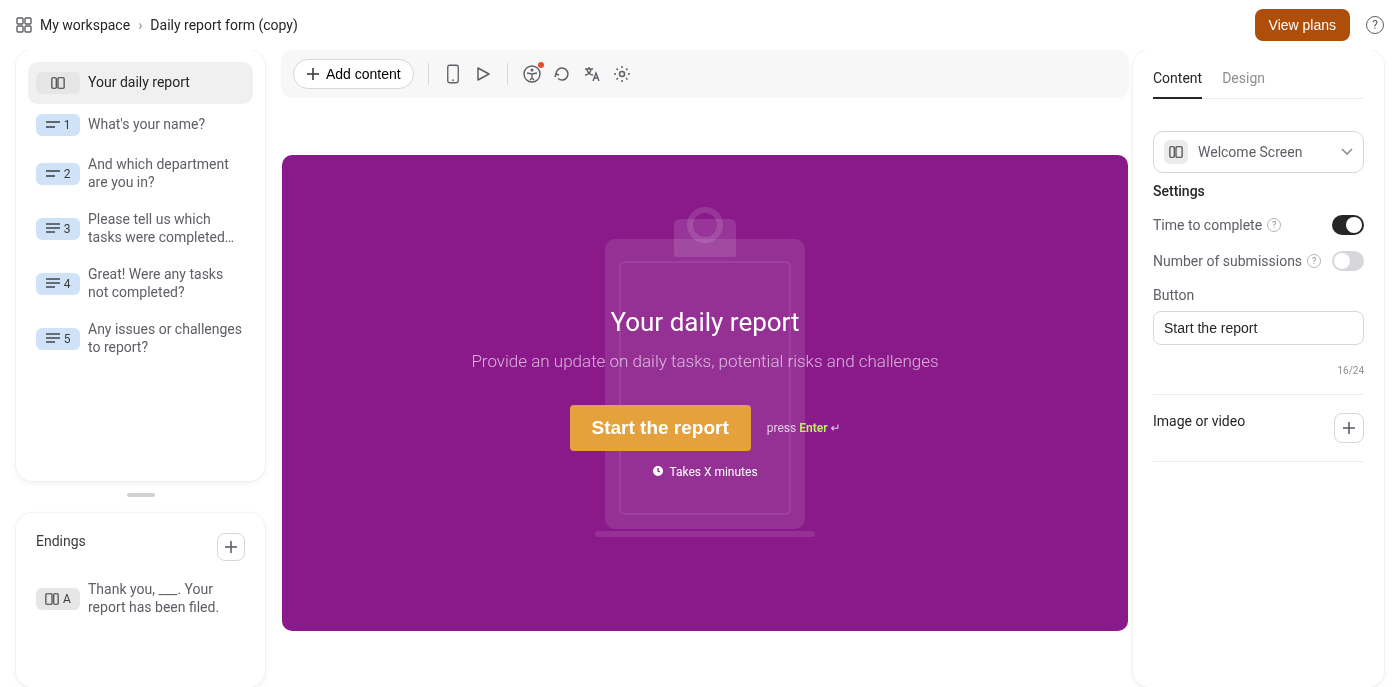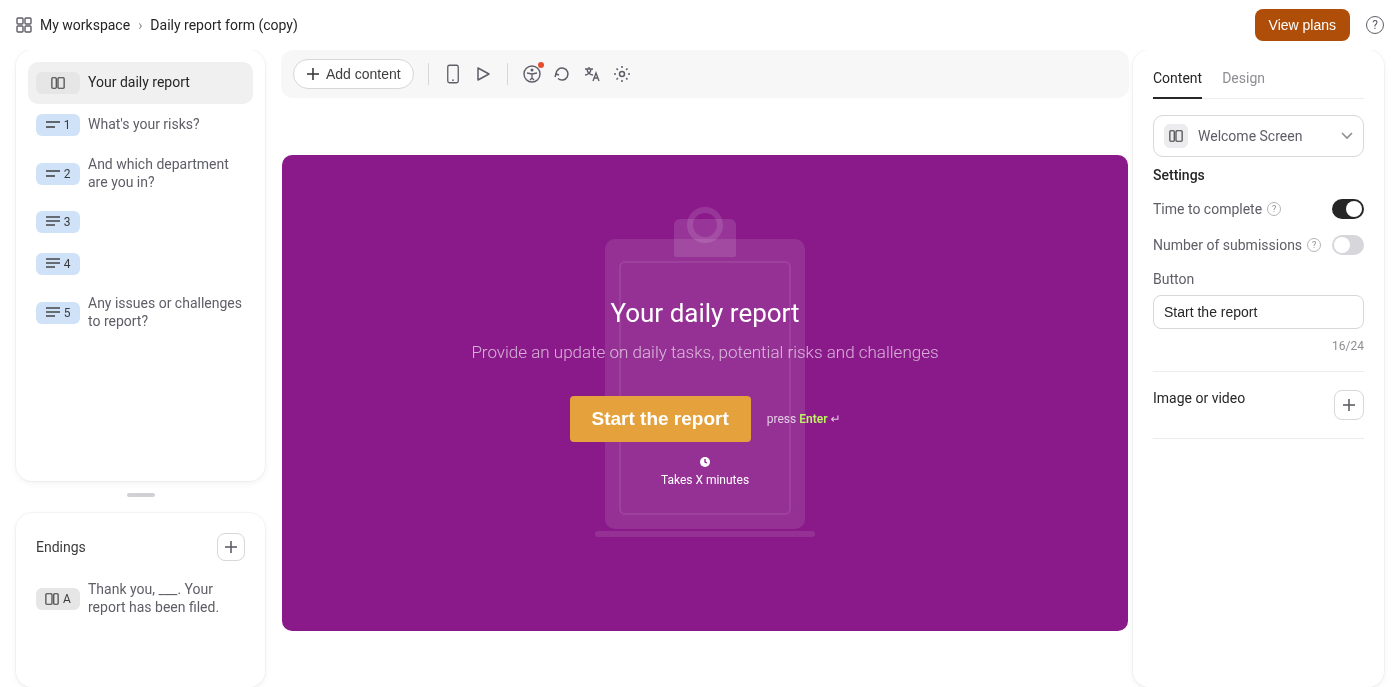--- a/index.html
+++ b/index.html
@@ -26,70 +26,70 @@
     .panel.questions { flex: 0 0 auto; height: 431px; }
     .q-item { display: flex; align-items: center; gap: 8px; padding: 10px 8px; border-radius: 10px; cursor: pointer; }
     .q-item.active { background: #f0f0f0; }
     .q-badge { display: flex; align-items: center; gap: 4px; background: #cfe2f8; border-radius: 6px; padding: 4px 7px; min-width: 44px; justify-content: center; }
     .q-badge.welcome { background: #e6e6e6; min-width:44px; }
     .q-badge.ending { background: #e6e6e6; min-width:44px; }
     .q-badge-num { font-size: 12px; color: #3b3b3b; }
     .q-label { font-size: 14px; color: #5e5e67; line-height: 1.25; }
     .q-item.active .q-label { color: #262627; }
     .drag-handle { width: 28px; height: 4px; background: #d0d0d5; border-radius: 2px; margin: -4px auto 0; }
-    .endings-header { display: flex; justify-content: space-between; align-items: center; padding: 8px 8px 10px; }
+    .endings-header { display: flex; justify-content: space-between; padding: 8px 8px 10px; }
     .endings-title { font-size: 14px; color: #3b3b3b; }
     .add-ending { width: 28px; height: 28px; border: 1px solid #d6d6db; border-radius: 8px; display:flex; align-items:center; justify-content:center; cursor:pointer; color:#5e5e67;}
     
     
     .center-col { flex: 1; display: flex; flex-direction: column; padding-right:4px;}
     .toolbar { height: 48px; background: #f7f7f8; border-radius: 12px; margin: 0 0 0 0; display:flex; align-items:center; padding: 0 12px; gap: 10px;}
-    .add-content { background:#fff; border:1px solid #d6d6db; border-radius:15px; padding:6px 12px; display:flex; align-items:center; gap:6px; cursor:pointer; color:#404040; font-size:14px;}
+    .add-content { background:#fff; border:1px solid #d6d6db; border-radius:15px; padding:6px 12px; display:flex; align-items:center; gap:6px; cursor:pointer; color:#000000; font-size:14px;}
     .tb-sep { width:1px; height:22px; background:#d6d6db; margin:0 4px;}
     .tb-icon { width:20px; height:20px; color:#5e5e67; cursor:pointer; display:flex; align-items:center; justify-content:center; position:relative;}
     .red-dot { position:absolute; top:-2px; right:-2px; width:6px; height:6px; background:#e54d2e; border-radius:50%;}
     .canvas-wrap { flex:1; display:flex; align-items:center; justify-content:center; padding: 0;}
     .canvas { width: 846px; height: 476px; background: #8a1a8a; border-radius: 10px; position: relative; overflow:hidden; display:flex; align-items:center; justify-content:center;}
     .canvas-content { text-align:center; color:#fff; position:relative; z-index:2;}
     .clipboard-bg { position:absolute; z-index:1; width:200px; height:310px; top:64px; left:50%; transform:translateX(-50%);}
     .clipboard-bg .board { position:absolute; inset:20px 0 0 0; background:rgba(255,255,255,0.10); border-radius:10px;}
     .clipboard-bg .inner { position:absolute; inset:42px 14px 14px 14px; background:rgba(255,255,255,0.00); border:2px solid rgba(255,255,255,0.08); border-radius:6px;}
     .clipboard-bg .clip { position:absolute; top:0; left:50%; transform:translateX(-50%); width:62px; height:38px; background:rgba(255,255,255,0.12); border-radius:6px 6px 2px 2px;}
     .clipboard-bg .clip::before{content:""; position:absolute; top:-12px; left:50%; transform:translateX(-50%); width:24px; height:24px; border:6px solid rgba(255,255,255,0.12); border-radius:50%; background:transparent;}
     .canvas-title { font-size:26px; font-weight:400; color:#fff; margin-bottom:14px;}
     .canvas-sub { font-size:17px; color:rgba(255,255,255,0.65); margin-bottom:34px; font-weight:300;}
     .start-row { display:flex; align-items:center; gap:16px; justify-content:center;}
     .start-btn { background:#e5a13c; color:#fff; border:none; padding:12px 22px; font-size:19px; border-radius:4px; cursor:pointer; font-weight:600;}
     .press-hint { font-size:12px; color:rgba(255,255,255,0.75);}
     .press-hint b{font-weight:600; color:#bef264;}
-    .takes { margin-top:14px; font-size:12px; color:#fff; display:flex; align-items:center; justify-content:center; gap:5px;flex-direction:column;}
+    .takes { margin-top:14px; font-size:12px; color:#fff; display:flex; align-items:flex-start; justify-content:center; gap:5px;}
     .footer-line { position:absolute; bottom:94px; left:50%; transform:translateX(-50%); width:220px; height:6px; background:rgba(255,255,255,0.10); border-radius:3px;}
     
     
     .right-col { width: 267px; padding: 0 16px 0 0; }
     .right-panel { background:#fff; border-radius:16px; box-shadow: 0 2px 6px rgba(0,0,0,0.06), 0 0 0 1px rgba(0,0,0,0.03); height:100%; padding: 14px 20px; display:flex; flex-direction:column;}
-    .r-tabs { display:flex; gap:20px; border-bottom:1px solid #ececef; margin-bottom:16px;}
+    .r-tabs { display:flex; gap:20px; border-bottom:1px solid #ececef; margin-bottom:32px;}
     .r-tab { padding:6px 0 12px; color:#8e8e93; cursor:pointer; position:relative;}
     .r-tab.active { color:#262627; }
     .r-tab.active::after { content:""; position:absolute; left:0; right:0; bottom:-1px; height:2px; background:#262627;}
     .dropdown { border:1px solid #d6d6db; border-radius:10px; padding:8px 10px; display:flex; align-items:center; gap:10px; cursor:pointer; margin-bottom:10px;}
     .dd-icon { width:24px; height:24px; background:#ececef; border-radius:6px; display:flex; align-items:center; justify-content:center;}
     .dd-label { color:#5e5e67; flex:1;}
     .chev { color:#8e8e93;}
     .sec-title { font-size:14px; color:#262627; margin-bottom:16px; font-weight:500;}
     .setting-row { display:flex; align-items:center; justify-content:space-between; margin-bottom:16px;}
     .setting-label { color:#5e5e67; display:flex; align-items:center; gap:5px;}
     .info-sm { width:14px; height:14px; border:1px solid #b5b5bc; border-radius:50%; display:inline-flex; align-items:center; justify-content:center; font-size:9px; color:#8e8e93;}
     .toggle { width:32px; height:20px; border-radius:10px; position:relative; cursor:pointer;}
     .toggle .knob { position:absolute; top:2px; width:16px; height:16px; background:#fff; border-radius:50%;}
     .toggle.on { background:#262627;} .toggle.on .knob{ right:2px;}
     .toggle.off { background:#d6d6db;} .toggle.off .knob{ left:2px;}
     .field-label { color:#5e5e67; margin-bottom:8px;}
     .text-input { width:100%; border:1px solid #d6d6db; border-radius:8px; padding:8px 10px; font-size:14px; color:#262627; outline:none;}
-    .counter { text-align:right; font-size:12px; color:#8e8e93; margin-top:10px;}
+    .counter { text-align:right; font-size:10px; color:#8e8e93; margin-top:20px;}
     .sep-line { height:1px; background:#ececef; margin:18px 0;}
     .media-row { display:flex; justify-content:space-between;}
     .add-sq { width:30px; height:30px; border:1px solid #d6d6db; border-radius:8px; display:flex; align-items:center; justify-content:center; cursor:pointer; color:#5e5e67;}
     
     svg { display:block; }
   </style>
 </head>
 <body>
 
 <div class="topbar">
@@ -126,51 +126,53 @@
         <span class="q-label">Your daily report</span>
       </div>
       <div class="q-item">
         <span class="q-badge">
           <svg viewBox="0 0 14 10" width="14" height="10">
               <line x1="0" y1="2" x2="14" y2="2" stroke="#3b3b3b" stroke-width="1.5"></line>
               <line x1="0" y1="7" x2="9" y2="7" stroke="#3b3b3b" stroke-width="1.5"></line>
             </svg>
           <span class="q-badge-num">1</span>
         </span>
-        <span class="q-label">What's your risks?</span>
+        <span class="q-label">What's your name?</span>
       </div>
       <div class="q-item">
         <span class="q-badge">
           <svg viewBox="0 0 14 10" width="14" height="10">
               <line x1="0" y1="2" x2="14" y2="2" stroke="#3b3b3b" stroke-width="1.5"></line>
               <line x1="0" y1="7" x2="9" y2="7" stroke="#3b3b3b" stroke-width="1.5"></line>
             </svg>
           <span class="q-badge-num">2</span>
         </span>
         <span class="q-label">And which department are you in?</span>
       </div>
       <div class="q-item">
         <span class="q-badge">
           <svg viewBox="0 0 14 12" width="14" height="12">
               <line x1="0" y1="1" x2="14" y2="1" stroke="#3b3b3b" stroke-width="1.4"></line>
               <line x1="0" y1="5" x2="14" y2="5" stroke="#3b3b3b" stroke-width="1.4"></line>
               <line x1="0" y1="9" x2="9" y2="9" stroke="#3b3b3b" stroke-width="1.4"></line>
             </svg>
           <span class="q-badge-num">3</span>
         </span>
+        <span class="q-label">Please tell us which tasks were completed…</span>
       </div>
       <div class="q-item">
         <span class="q-badge">
           <svg viewBox="0 0 14 12" width="14" height="12">
               <line x1="0" y1="1" x2="14" y2="1" stroke="#3b3b3b" stroke-width="1.4"></line>
               <line x1="0" y1="5" x2="14" y2="5" stroke="#3b3b3b" stroke-width="1.4"></line>
               <line x1="0" y1="9" x2="9" y2="9" stroke="#3b3b3b" stroke-width="1.4"></line>
             </svg>
           <span class="q-badge-num">4</span>
         </span>
+        <span class="q-label">Great! Were any tasks not completed?</span>
       </div>
       <div class="q-item">
         <span class="q-badge">
           <svg viewBox="0 0 14 12" width="14" height="12">
               <line x1="0" y1="1" x2="14" y2="1" stroke="#3b3b3b" stroke-width="1.4"></line>
               <line x1="0" y1="5" x2="14" y2="5" stroke="#3b3b3b" stroke-width="1.4"></line>
               <line x1="0" y1="9" x2="9" y2="9" stroke="#3b3b3b" stroke-width="1.4"></line>
             </svg>
           <span class="q-badge-num">5</span>
         </span>

